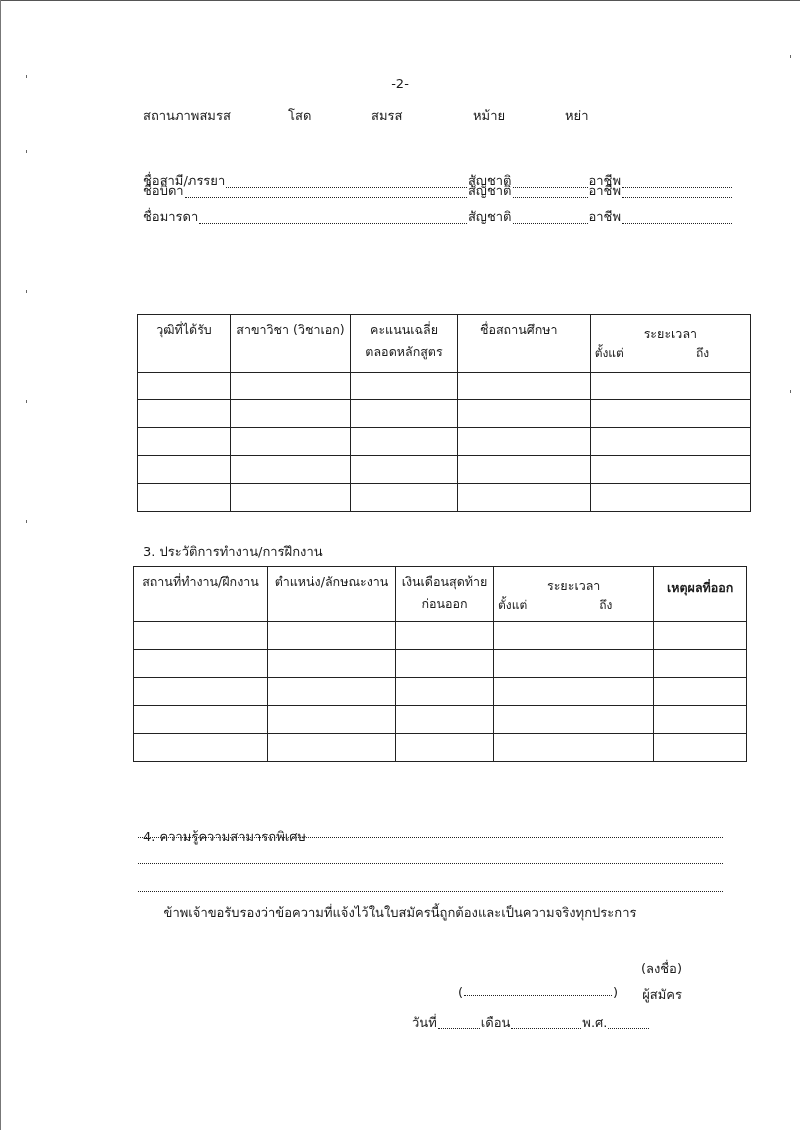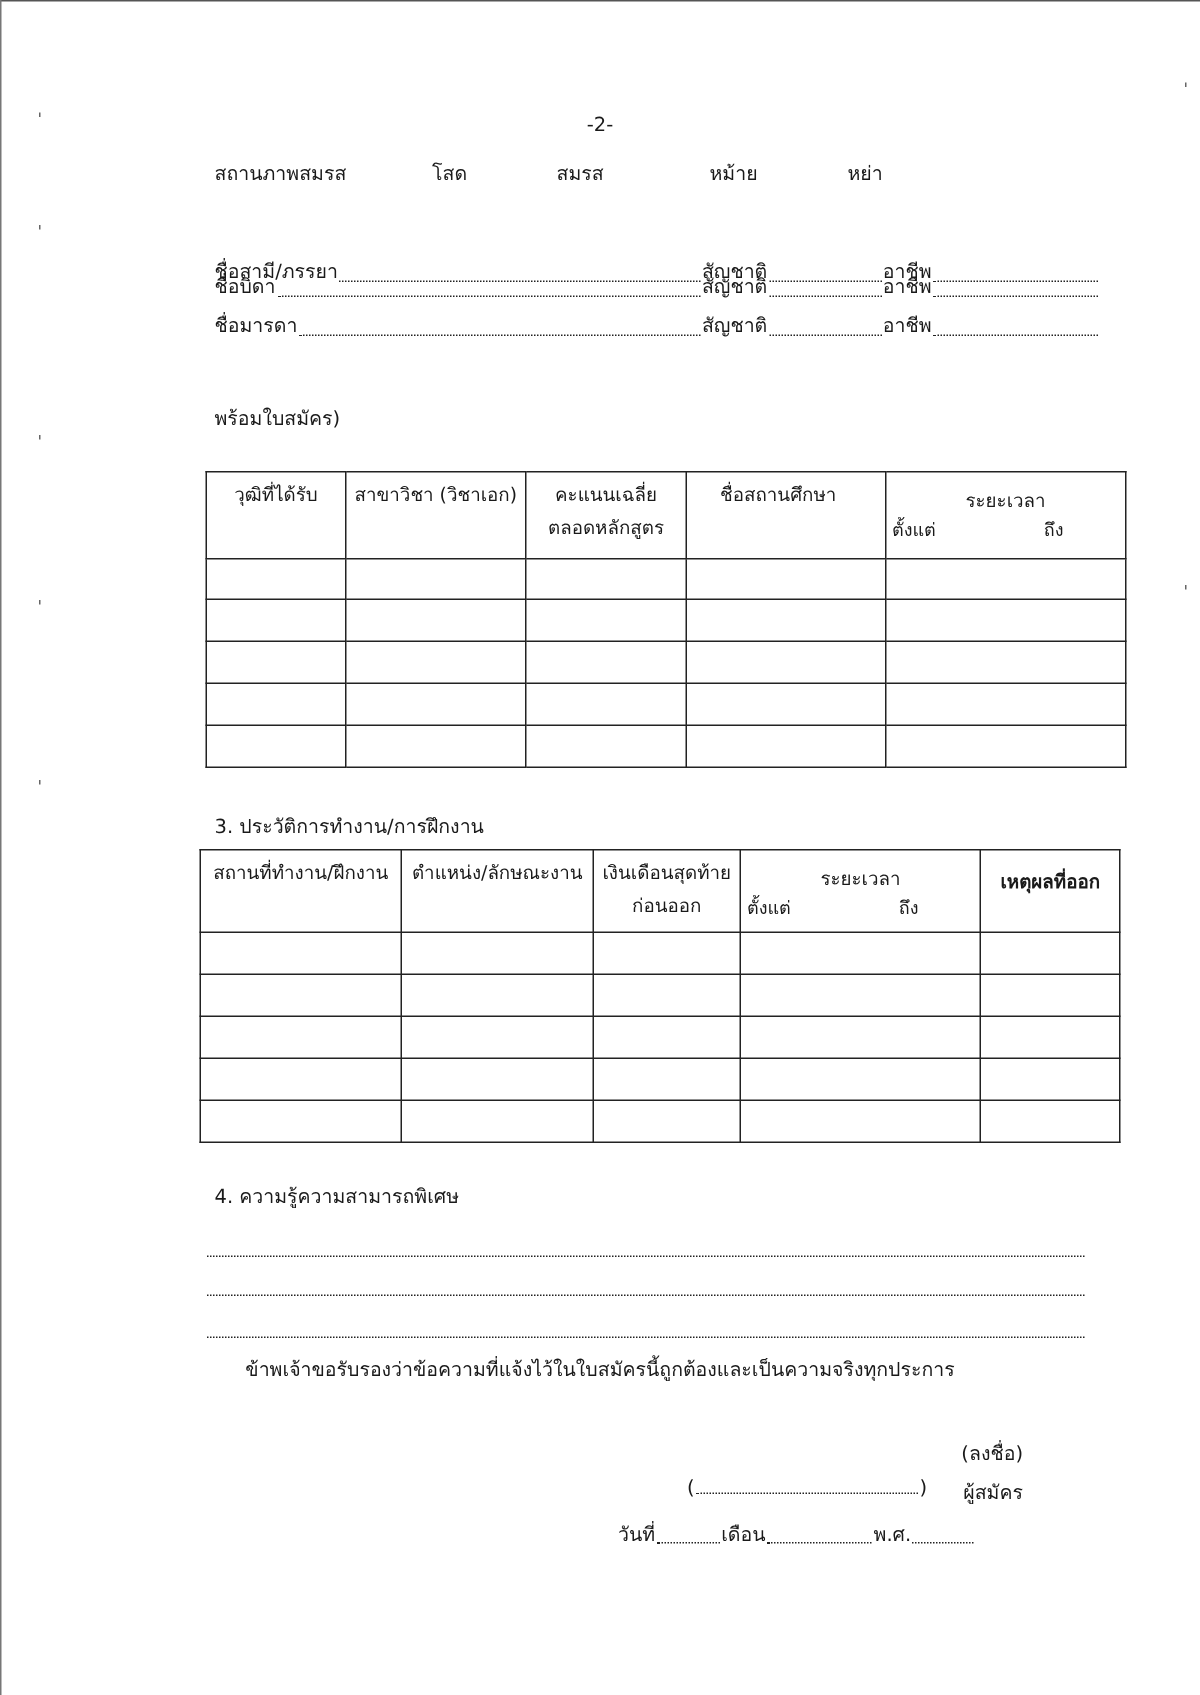--- a/index.html
+++ b/index.html
@@ -120,21 +120,20 @@
 <div class="line-row" style="top:207px">
   <span>ชื่อมารดา</span>
   <span class="dots"></span>
   <span>สัญชาติ</span>
   <span class="dots fixed" style="width:75px"></span>
   <span>อาชีพ</span>
   <span class="dots fixed" style="width:110px"></span>
 </div>
 
 <div class="section-title" style="top:268px">
-  <div>พร้อมใบสมัคร)</div>
 </div>
 
 <table class="grid" style="left:137px; top:314px; width:614px;">
   <thead>
     <tr style="height:58px">
       <th style="width:97px">
           <span class="h1">วุฒิที่ได้รับ</span>
         </th>
       <th style="width:125px">
           <span class="h1">สาขาวิชา (วิชาเอก)</span>
@@ -257,21 +256,21 @@
     <tr style="height:28px">
         <td></td>
         <td></td>
         <td></td>
         <td></td>
         <td></td>
       </tr>
   </tbody>
 </table>
 
-<div class="section-title" style="top:787px">4. ความรู้ความสามารถพิเศษ</div>
+<div class="section-title" style="top:825px">4. ความรู้ความสามารถพิเศษ</div>
 <div class="dot-line" style="top:836px"></div>
 <div class="dot-line" style="top:862px"></div>
 <div class="dot-line" style="top:890px"></div>
 
 <div class="declaration">ข้าพเจ้าขอรับรองว่าข้อความที่แจ้งไว้ในใบสมัครนี้ถูกต้องและเป็นความจริงทุกประการ</div>
 
 <div class="sig-row" style="left:412px; top:958px; width:270px;flex-direction:column;">
   <span>(ลงชื่อ)</span>
   <span class="dots" style="flex:1;height:10px;margin-bottom:4px;"></span>
   <span>ผู้สมัคร</span>

